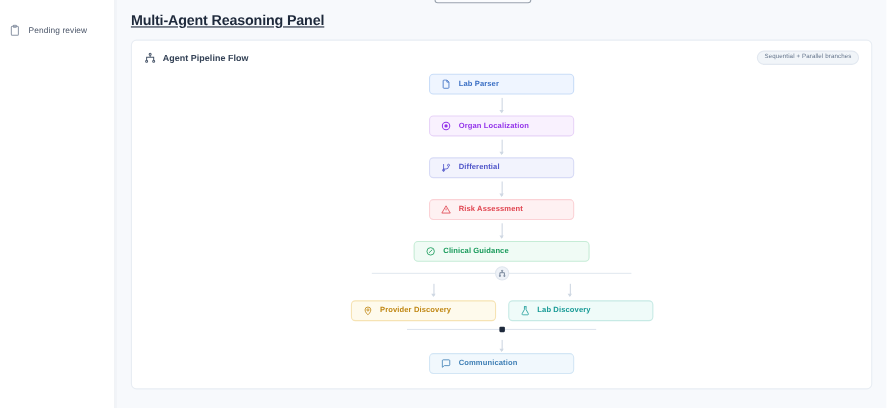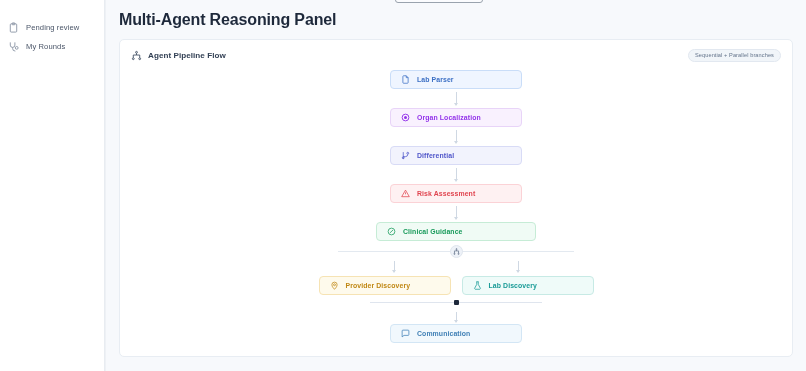--- a/index.html
+++ b/index.html
@@ -29,21 +29,21 @@
   .side-label { font-size: 7.6px; color: #4a5568; letter-spacing: .1px; white-space: nowrap; }
 
   
   .main {
     flex: 1 1 auto; height: 371px;
     background: #f7f9fc;
     border-left: 1px solid #eef1f5;
     padding: 11px 13px 0 13px;
     position: relative;
   }
-  .page-title { font-size: 16px; font-weight: bold; color: #1e293b; letter-spacing: -.15px; }
+  .page-title { font-size: 13px; font-weight: bold; color: #1e293b; letter-spacing: -.15px; text-decoration: underline; }
   .page-sub { font-size: 7.1px; color: #7c8796; margin-top: 3.5px; letter-spacing: .05px; }
 
   
   .top-chip {
     position: absolute; left: 289px; top: -7px;
     width: 88px; height: 10px;
     background: #fbfcfe;
     border: 1px solid #9aa3ae;
     border-radius: 3px;
   }
@@ -143,30 +143,20 @@
   <nav class="sidebar">
     <div class="side-item">
       <span class="sicon">
         <svg viewBox="0 0 24 24" fill="none" stroke="currentColor" stroke-width="2">
             <rect x="5" y="4" width="14" height="18" rx="2"></rect>
             <rect x="9" y="2" width="6" height="4" rx="1"></rect>
           </svg>
       </span>
       <span class="side-label">Pending review</span>
     </div>
-    <div class="side-item">
-      <span class="sicon">
-        <svg viewBox="0 0 24 24" fill="none" stroke="currentColor" stroke-width="2">
-            <path d="M5 3v6a5 5 0 0 0 10 0V3"></path>
-            <circle cx="19" cy="15" r="3"></circle>
-            <path d="M10 14v2a6 6 0 0 0 6 6"></path>
-          </svg>
-      </span>
-      <span class="side-label">My Rounds</span>
-    </div>
   </nav>
 
   <main class="main">
 
     <div class="top-chip"></div>
 
     <h1 class="page-title">Multi-Agent Reasoning Panel</h1>
 
     <section class="card">
 

